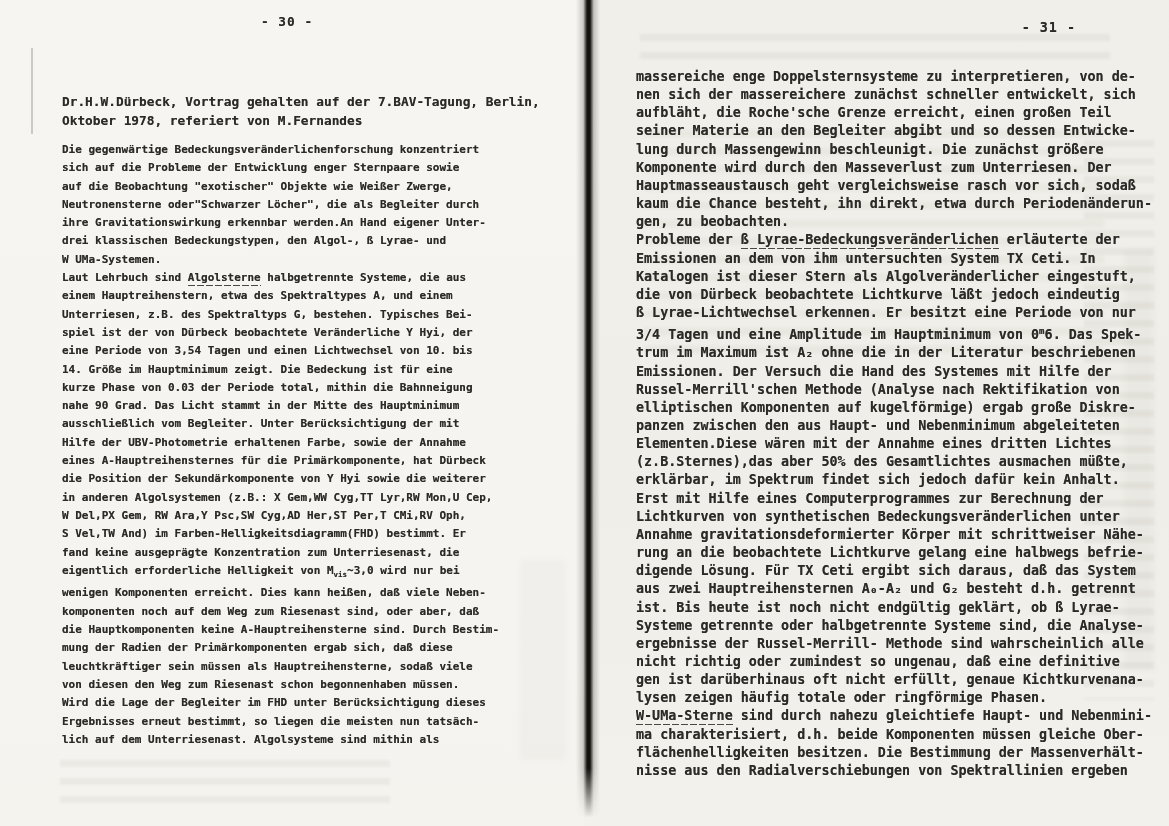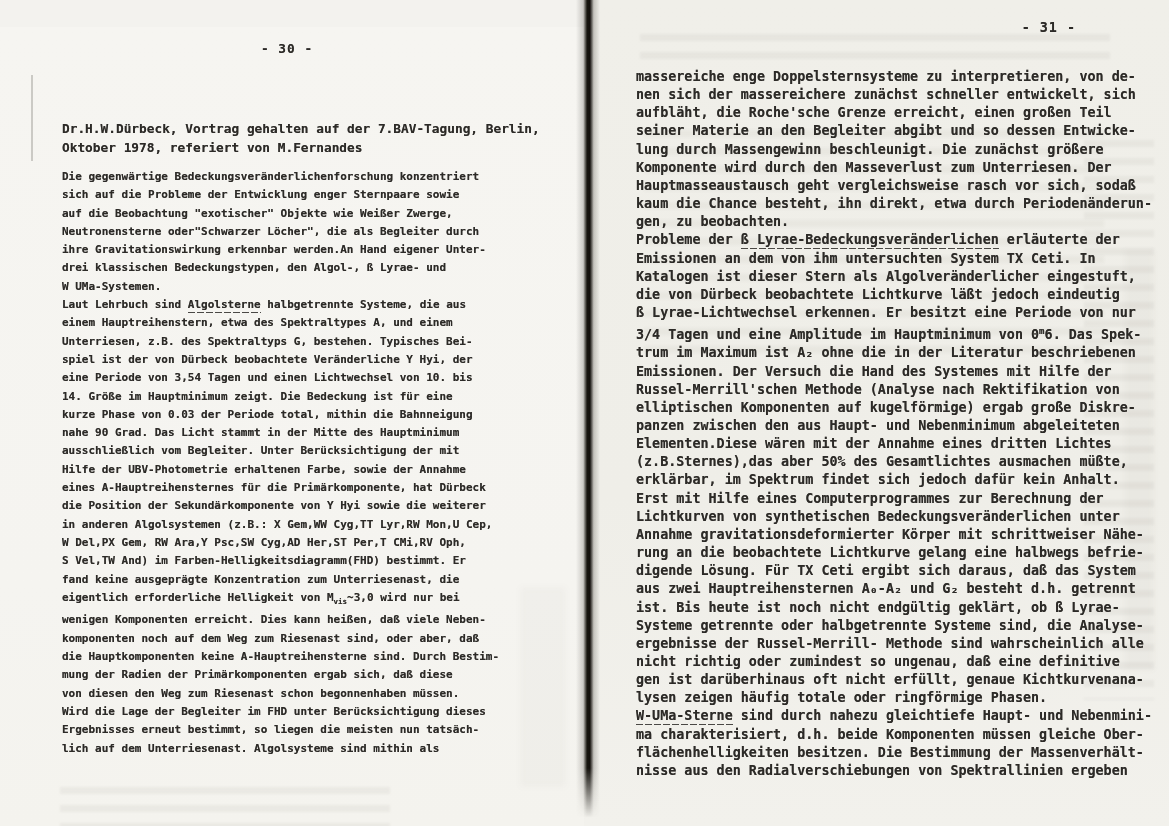--- a/index.html
+++ b/index.html
@@ -3,21 +3,21 @@
 <meta charset="utf-8">
 <style>
   html,body{margin:0;padding:0;}
   body{
     width:1169px;height:826px;overflow:hidden;position:relative;
     background:#f3f2ee;
     font-family:"DejaVu Sans Mono","Liberation Mono","DejaVu Sans",monospace;
   }
   .scan{position:absolute;inset:0;}
   .page{position:absolute;top:0;bottom:0;}
-  .page-left{left:0;width:584px;background:linear-gradient(180deg,#f6f5f1 0%,#f5f4f0 70%,#f4f3ee 100%);margin-top:27px;}
+  .page-left{left:0;width:584px;background:linear-gradient(180deg,#f6f5f1 0%,#f5f4f0 70%,#f4f3ee 100%);}
   .page-right{left:584px;right:0;background:linear-gradient(180deg,#f0efe9 0%,#efeee8 60%,#f2f1ec 100%);}
   .txt{color:#2c2a27;font-weight:bold;text-shadow:0 0 .5px rgba(44,42,39,.55);}
   .pageno{position:absolute;letter-spacing:1px;}
   .pageno-left{top:14px;left:62px;width:450px;text-align:center;font-size:12.8px;}
   .pageno-right{top:20px;left:52px;width:440px;text-align:right;font-size:13.4px;}
   .body-left{position:absolute;left:62px;top:141px;width:520px;font-size:11px;line-height:18.3px;z-index:2;}
   .body-right{position:absolute;left:52px;top:68px;width:512px;font-size:13.4px;line-height:18.15px;z-index:2;}
   .titleblock{position:absolute;left:62px;top:46px;font-size:12.8px;line-height:24px;z-index:2;}
   .bylineblock{position:absolute;left:62px;top:92px;font-size:12.8px;line-height:19px;z-index:2;}
   .ln{white-space:pre;}
@@ -83,20 +83,21 @@
           <div class="ln">W Del,PX Gem, RW Ara,Y Psc,SW Cyg,AD Her,ST Per,T CMi,RV Oph,</div>
           <div class="ln">S Vel,TW And) im Farben-Helligkeitsdiagramm(FHD) bestimmt. Er</div>
           <div class="ln">fand keine ausgeprägte Konzentration zum Unterriesenast, die</div>
         </div>
       <div class="ln"><span>eigentlich erforderliche Helligkeit von M</span><span class="sub">vis</span><span>~3,0 wird nur bei</span></div>
       <div>
           <div class="ln">wenigen Komponenten erreicht. Dies kann heißen, daß viele Neben-</div>
           <div class="ln">komponenten noch auf dem Weg zum Riesenast sind, oder aber, daß</div>
           <div class="ln">die Hauptkomponenten keine A-Hauptreihensterne sind. Durch Bestim-</div>
           <div class="ln">mung der Radien der Primärkomponenten ergab sich, daß diese</div>
+          <div class="ln">leuchtkräftiger sein müssen als Hauptreihensterne, sodaß viele</div>
           <div class="ln">von diesen den Weg zum Riesenast schon begonnenhaben müssen.</div>
           <div class="ln">Wird die Lage der Begleiter im FHD unter Berücksichtigung dieses</div>
           <div class="ln">Ergebnisses erneut bestimmt, so liegen die meisten nun tatsäch-</div>
           <div class="ln">lich auf dem Unterriesenast. Algolsysteme sind mithin als</div>
         </div>
     </div>
 
     <div class="smudge edge-line" style="left:31px;top:48px;width:2px;height:86px;"></div>
     <div class="smudge ghost-rows" style="left:60px;top:760px;width:330px;height:44px;"></div>
     <div class="smudge ghost-soft" style="left:520px;top:560px;width:46px;height:200px;opacity:.35;"></div>

